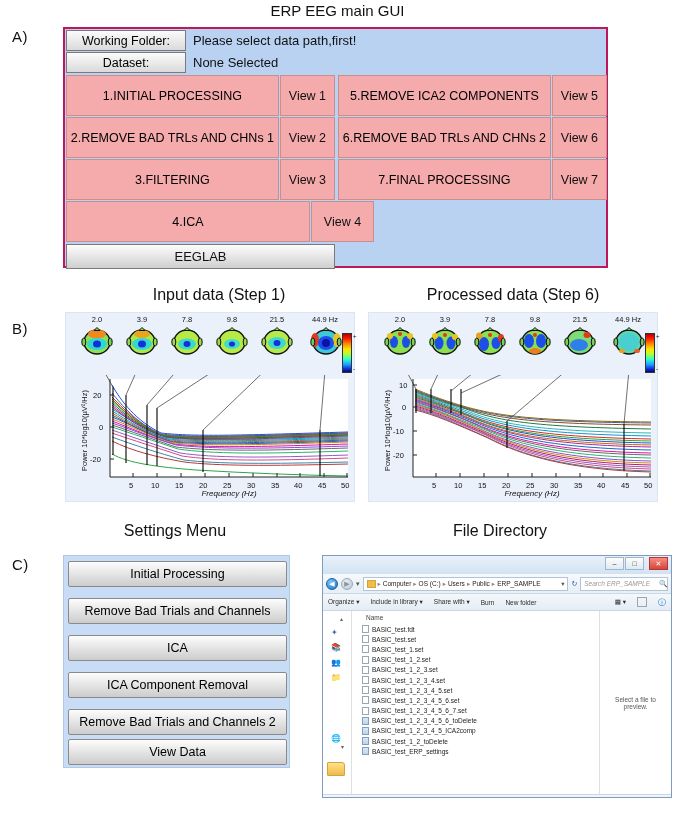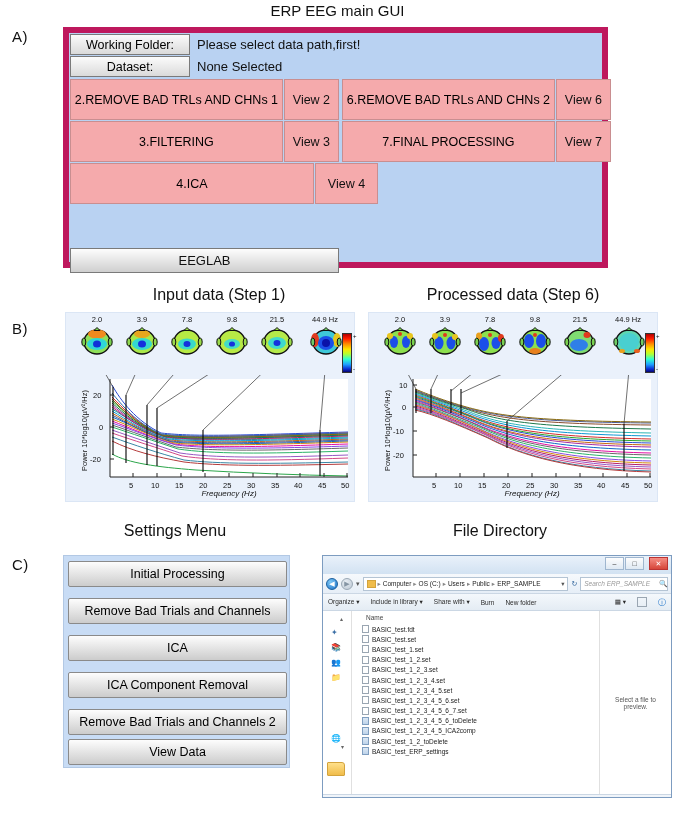--- a/index.html
+++ b/index.html
@@ -10,21 +10,21 @@
   }
   .panel-letter{
     position:absolute;font-size:15px;font-family:"Liberation Sans",sans-serif;
     color:#111;letter-spacing:.5px;
   }
   
   #panelA{position:absolute;left:0;top:0;width:675px;height:276px;}
   #gui-title{position:absolute;left:0;top:2px;width:675px;text-align:center;font-size:15px;}
   #gui-window{
     position:absolute;left:63px;top:27px;width:545px;height:241px;
-    background:#b9d2f2;border:6px solid #be185d;box-sizing:border-box;
+    background:#b9d2f2;border:2px solid #be185d;box-sizing:border-box;
   }
   .gui-row1{display:flex;height:22px;align-items:stretch;}
   .gui-btn{
     background:linear-gradient(#fbfbfb,#dadada);
     border:1px solid #7a7a7a;box-sizing:border-box;
     font-size:12.5px;display:flex;align-items:center;justify-content:center;
     color:#000;
   }
   .gui-field{
     flex:1;display:flex;align-items:center;padding-left:7px;
@@ -142,20 +142,26 @@
       <div class="gui-btn" id="wf-btn">Working Folder:</div>
       <div class="gui-field">Please select data path,first!</div>
     </div>
     <div class="gui-row1">
       <div class="gui-btn" id="ds-btn">Dataset:</div>
       <div class="gui-field">None Selected</div>
     </div>
 
     <div class="grid">
       <div class="grow">
+        <div class="step big">1.INITIAL PROCESSING</div>
+        <div class="view">View 1</div>
+        <div class="step big">5.REMOVE ICA2 COMPONENTS</div>
+        <div class="view" style="margin-right:0;">View 5</div>
+      </div>
+      <div class="grow">
         <div class="step big">2.REMOVE BAD TRLs AND CHNs 1</div>
         <div class="view">View 2</div>
         <div class="step big">6.REMOVE BAD TRLs AND CHNs 2</div>
         <div class="view" style="margin-right:0;">View 6</div>
       </div>
       <div class="grow">
         <div class="step big">3.FILTERING</div>
         <div class="view">View 3</div>
         <div class="step big">7.FINAL PROCESSING</div>
         <div class="view" style="margin-right:0;">View 7</div>

